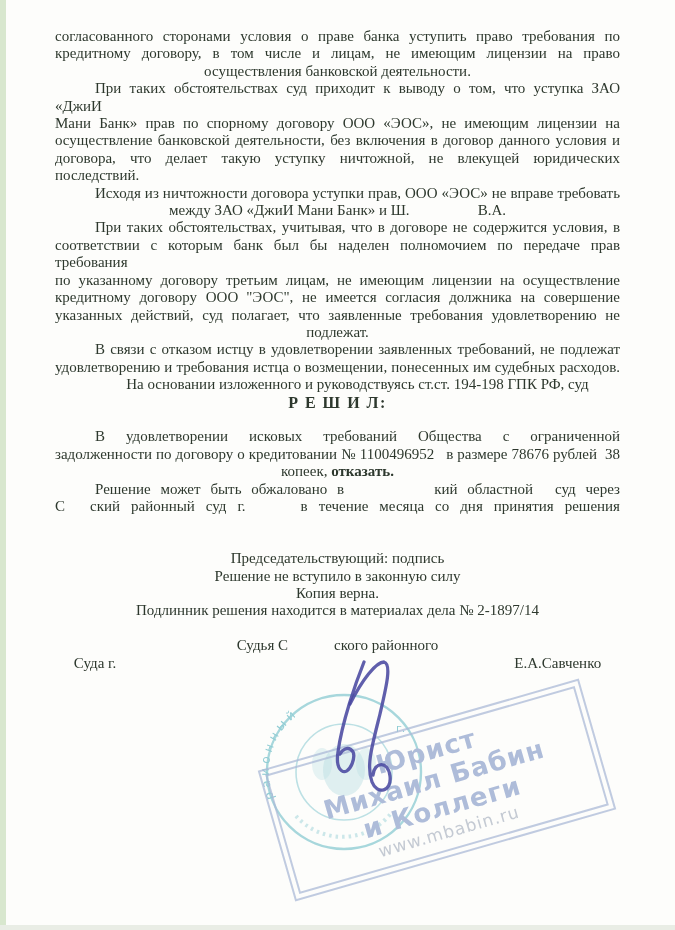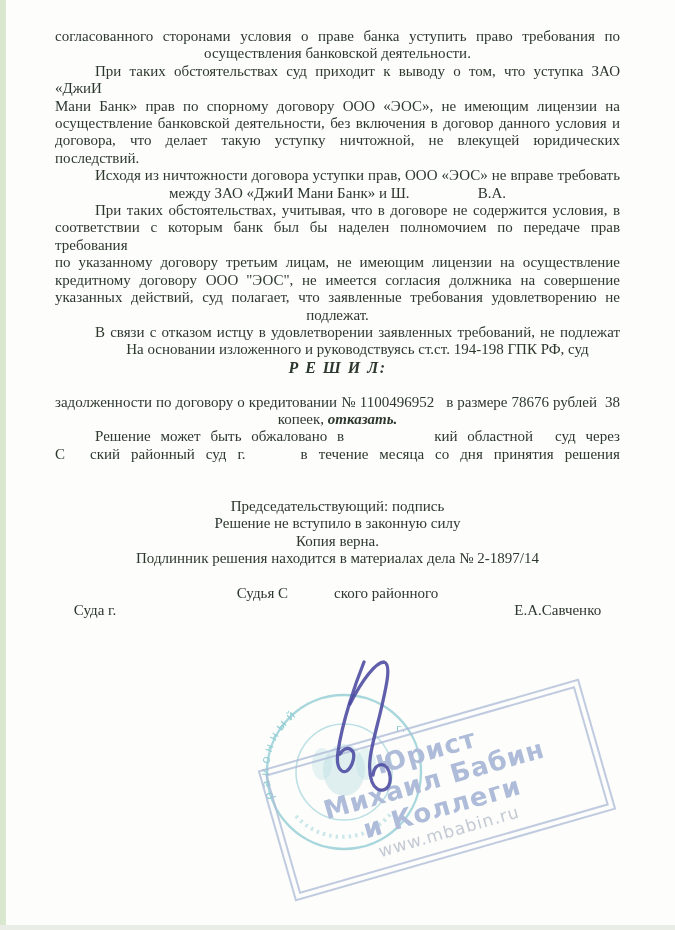--- a/index.html
+++ b/index.html
@@ -16,21 +16,21 @@
   .textblock{
     position:absolute;left:55px;top:28px;width:565px;z-index:1;
     font-size:15px;line-height:17.4px;
   }
   .line{min-height:17.4px;}
   .a-j{text-align:justify;text-align-last:justify;}
   .a-l{text-align:center;}
   .a-c{text-align:center;text-align-last:center;font-weight:bold;letter-spacing:1.5px;font-size:16px;}
   .ind{text-indent:40px;}
   .gap{display:inline-block;height:1px;}
-  .b{font-weight:bold;font-style:italic;}
+  .b{font-weight:bold;}
   
   .seal{position:absolute;left:262px;top:690px;width:164px;height:164px;z-index:2;opacity:.9;}
   .seal .ring{fill:none;stroke:var(--seal);}
   .seal .arc-text{fill:var(--seal);font-family:"DejaVu Sans",sans-serif;font-size:12px;letter-spacing:4px;}
   .seal .small-text{fill:var(--seal);font-family:"DejaVu Sans",sans-serif;font-size:11px;}
   .seal .emblem{fill:var(--seal_light);}
   
   .stamp{
     position:absolute;left:270px;top:722px;width:334px;height:136px;z-index:3;
     transform:rotate(-16deg);border:2px solid rgba(171,186,215,.75);
@@ -49,37 +49,40 @@
 </style>
 </head>
 <body>
 
 <div class="page">
   <div class="edge-left"></div>
   <div class="edge-bottom"></div>
 
   <div class="textblock">
       <div class="line a-j"><span>согласованного сторонами условия о праве банка уступить право требования по</span></div>
+      <div class="line a-j"><span>кредитному договору, в том числе и лицам, не имеющим лицензии на право</span></div>
       <div class="line a-l"><span>осуществления банковской деятельности.</span></div>
       <div class="line a-j ind"><span>При таких обстоятельствах суд приходит к выводу о том, что уступка ЗАО «ДжиИ</span></div>
       <div class="line a-j"><span>Мани Банк» прав по спорному договору ООО «ЭОС», не имеющим лицензии на</span></div>
       <div class="line a-j"><span>осуществление банковской деятельности, без включения в договор данного условия и</span></div>
       <div class="line a-j"><span>договора, что делает такую уступку ничтожной, не влекущей юридических последствий.</span></div>
       <div class="line a-j ind"><span>Исходя из ничтожности договора уступки прав, ООО «ЭОС» не вправе требовать</span></div>
       <div class="line a-l"><span>между ЗАО «ДжиИ Мани Банк» и Ш.</span><span class="gap" style="width: 68px;"></span><span>В.А.</span></div>
       <div class="line a-j ind"><span>При таких обстоятельствах, учитывая, что в договоре не содержится условия, в</span></div>
       <div class="line a-j"><span>соответствии с которым банк был бы наделен полномочием по передаче прав требования</span></div>
       <div class="line a-j"><span>по указанному договору третьим лицам, не имеющим лицензии на осуществление</span></div>
       <div class="line a-j"><span>кредитному договору ООО</span><span class="gap" style="width: 8px;"></span><span>"ЭОС", не имеется согласия должника на совершение</span></div>
       <div class="line a-j"><span>указанных действий, суд полагает, что заявленные требования удовлетворению не</span></div>
       <div class="line a-l"><span>подлежат.</span></div>
       <div class="line a-j ind"><span>В связи с отказом истцу в удовлетворении заявленных требований, не подлежат</span></div>
+      <div class="line a-j"><span>удовлетворению и требования истца о возмещении, понесенных им судебных расходов.</span></div>
       <div class="line a-l ind"><span>На основании изложенного и руководствуясь ст.ст. 194-198 ГПК РФ, суд</span></div>
       <div class="line a-c"><span class="b">Р Е Ш И Л:</span></div>
       <div class="line blank" style="height: 16px;"></div>
+      <div class="line a-j ind"><span>В удовлетворении исковых требований Общества с ограниченной</span></div>
       <div class="line a-j"><span>задолженности по договору о кредитовании № 1100496952</span><span class="gap" style="width: 12px;"></span><span>в размере 78676 рублей</span><span class="gap" style="width: 8px;"></span><span>38</span></div>
       <div class="line a-l"><span>копеек, </span><span class="b">отказать.</span></div>
       <div class="line a-j ind"><span>Решение может быть обжаловано в</span><span class="gap" style="width: 90px;"></span><span>кий областной</span><span class="gap" style="width: 22px;"></span><span>суд через</span></div>
       <div class="line a-j"><span>С</span><span class="gap" style="width: 25px;"></span><span>ский районный суд г.</span><span class="gap" style="width: 55px;"></span><span>в течение месяца со дня принятия решения</span></div>
       <div class="line blank" style="height: 10px;"></div>
       <div class="line blank" style="height: 10px;"></div>
       <div class="line a-l"><span>Председательствующий: подпись</span></div>
       <div class="line a-l"><span>Решение не вступило в законную силу</span></div>
       <div class="line a-l"><span>Копия верна.</span></div>
       <div class="line a-l"><span>Подлинник решения находится в материалах дела № 2-1897/14</span></div>

